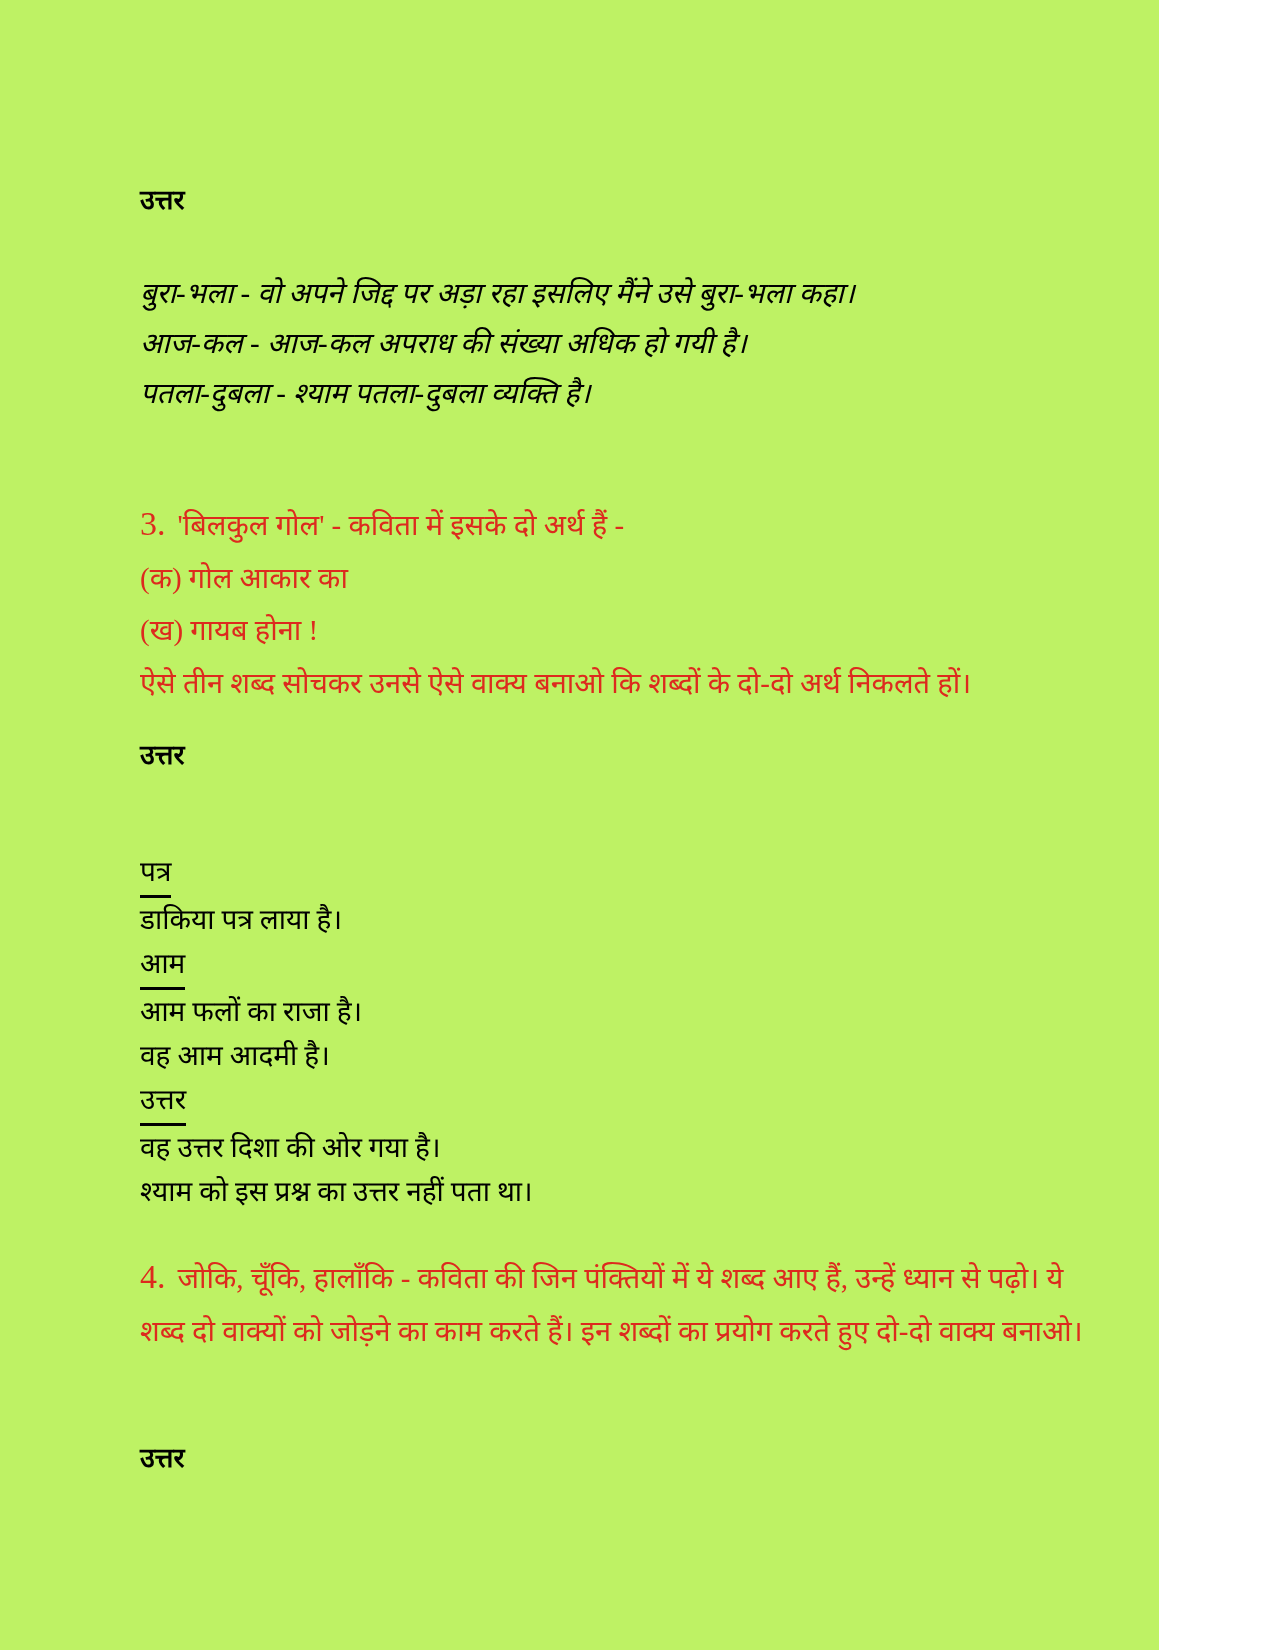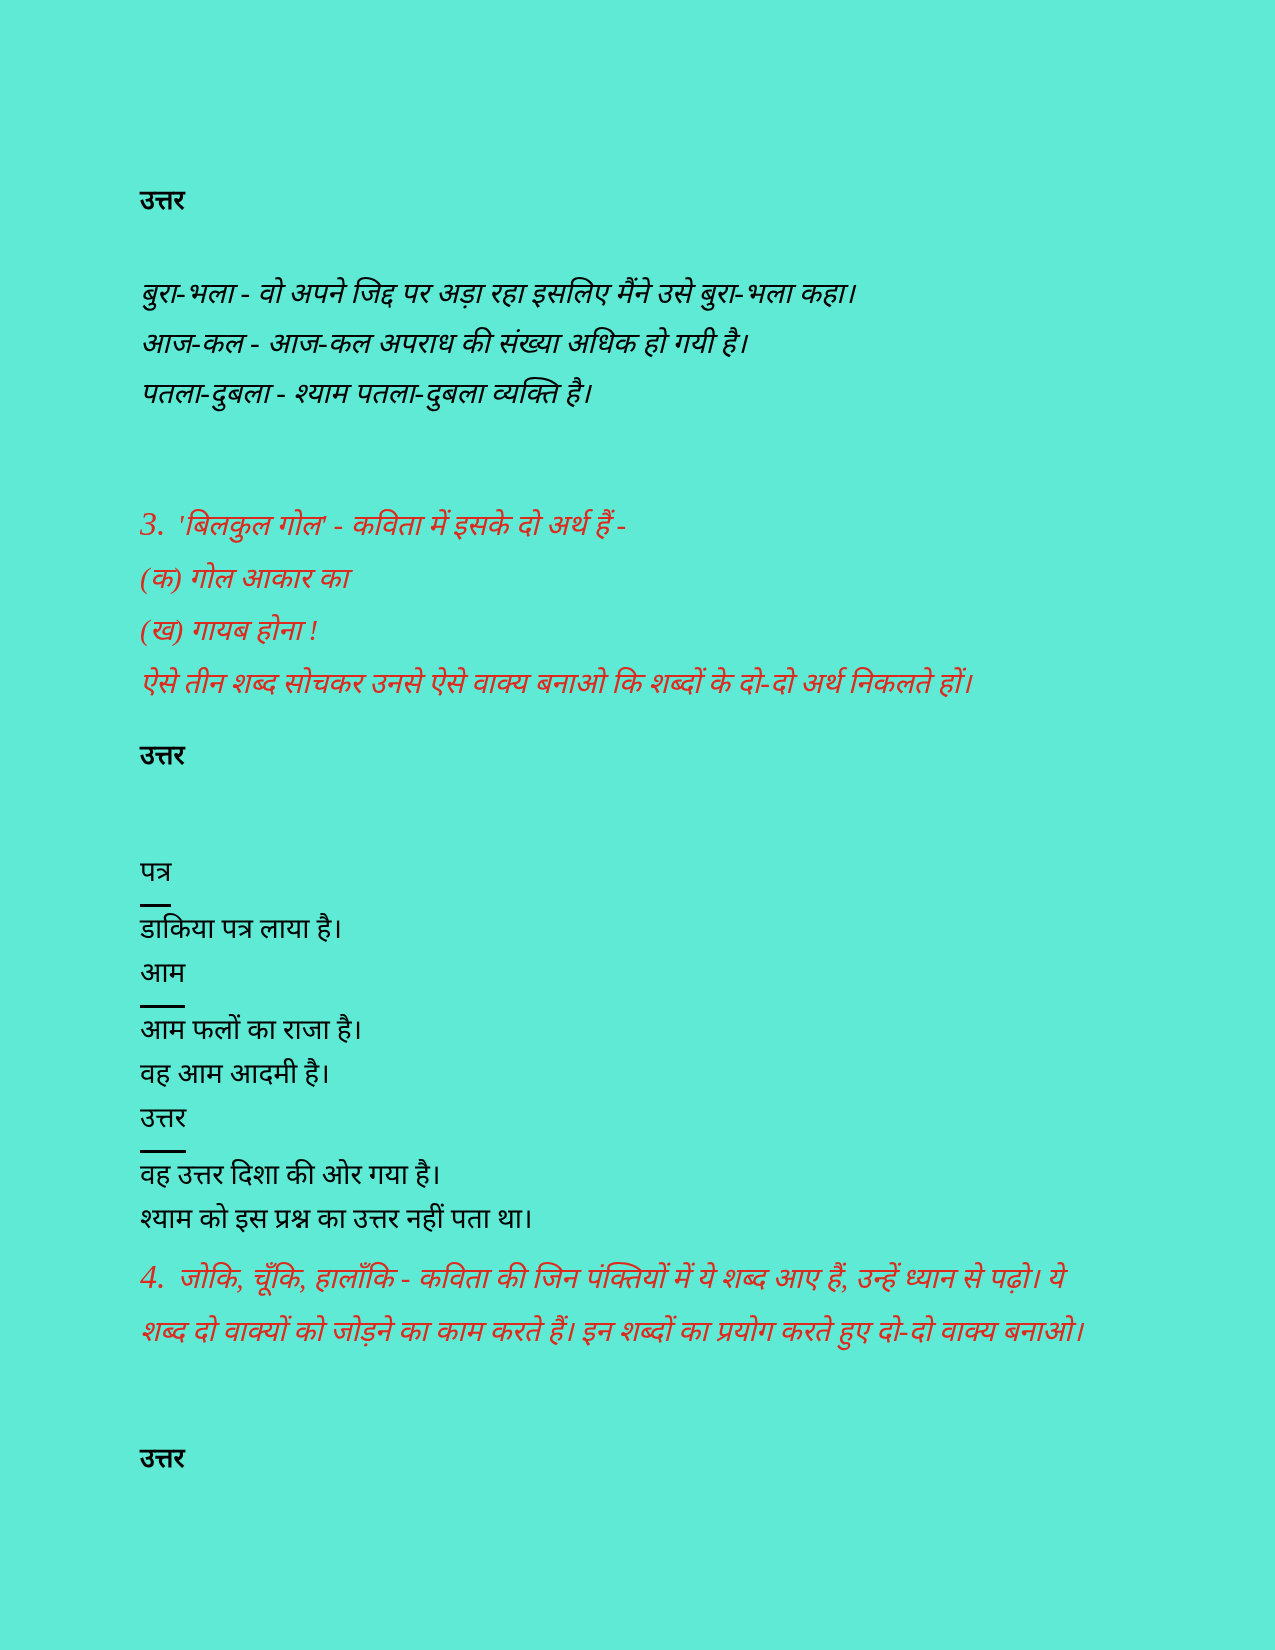--- a/index.html
+++ b/index.html
@@ -2,23 +2,23 @@
 <html lang="hi"><head>
 <meta charset="utf-8">
 <style>
   html, body {
     margin: 0;
     padding: 0;
     background: #ffffff;
   }
   .page {
     position: relative;
-    width: 1275px;
+    width: 1159px;
     height: 1650px;
-    background: #5eead4;
+    background: #bef264;
     color: #000000;
     font-family: "Liberation Serif", "DejaVu Sans", serif;
     overflow: hidden;
   }
   .abs { position: absolute; left: 140px; right: 120px; }
   .heading {
     position: absolute;
     left: 140px;
     font-size: 27px;
     font-weight: 700;
@@ -29,35 +29,35 @@
     font-size: 29px;
     line-height: 50px;
     white-space: nowrap;
     font-style: italic;
   }
   .answer-list .line {
     font-size: 28px;
     line-height: 44px;
     white-space: nowrap;
   }
-  .question-block { color: #dd2a1e; font-style: italic; }
+  .question-block { color: #dd2a1e; }
   .question-block .line {
     font-size: 29px;
     line-height: 52.5px;
     white-space: nowrap;
   }
   .qnum {
     font-family: "Liberation Serif", serif;
     font-size: 34px;
     margin-right: 12px;
   }
   .uword {
     display: inline-block;
     border-bottom: 3px solid #000000;
-    padding-bottom: 17px;
+    padding-bottom: 8px;
     line-height: 30px;
   }
 </style>
 </head>
 <body>
 
 <div class="page">
 
   <div class="heading" style="top:182px">उत्तर</div>
 

